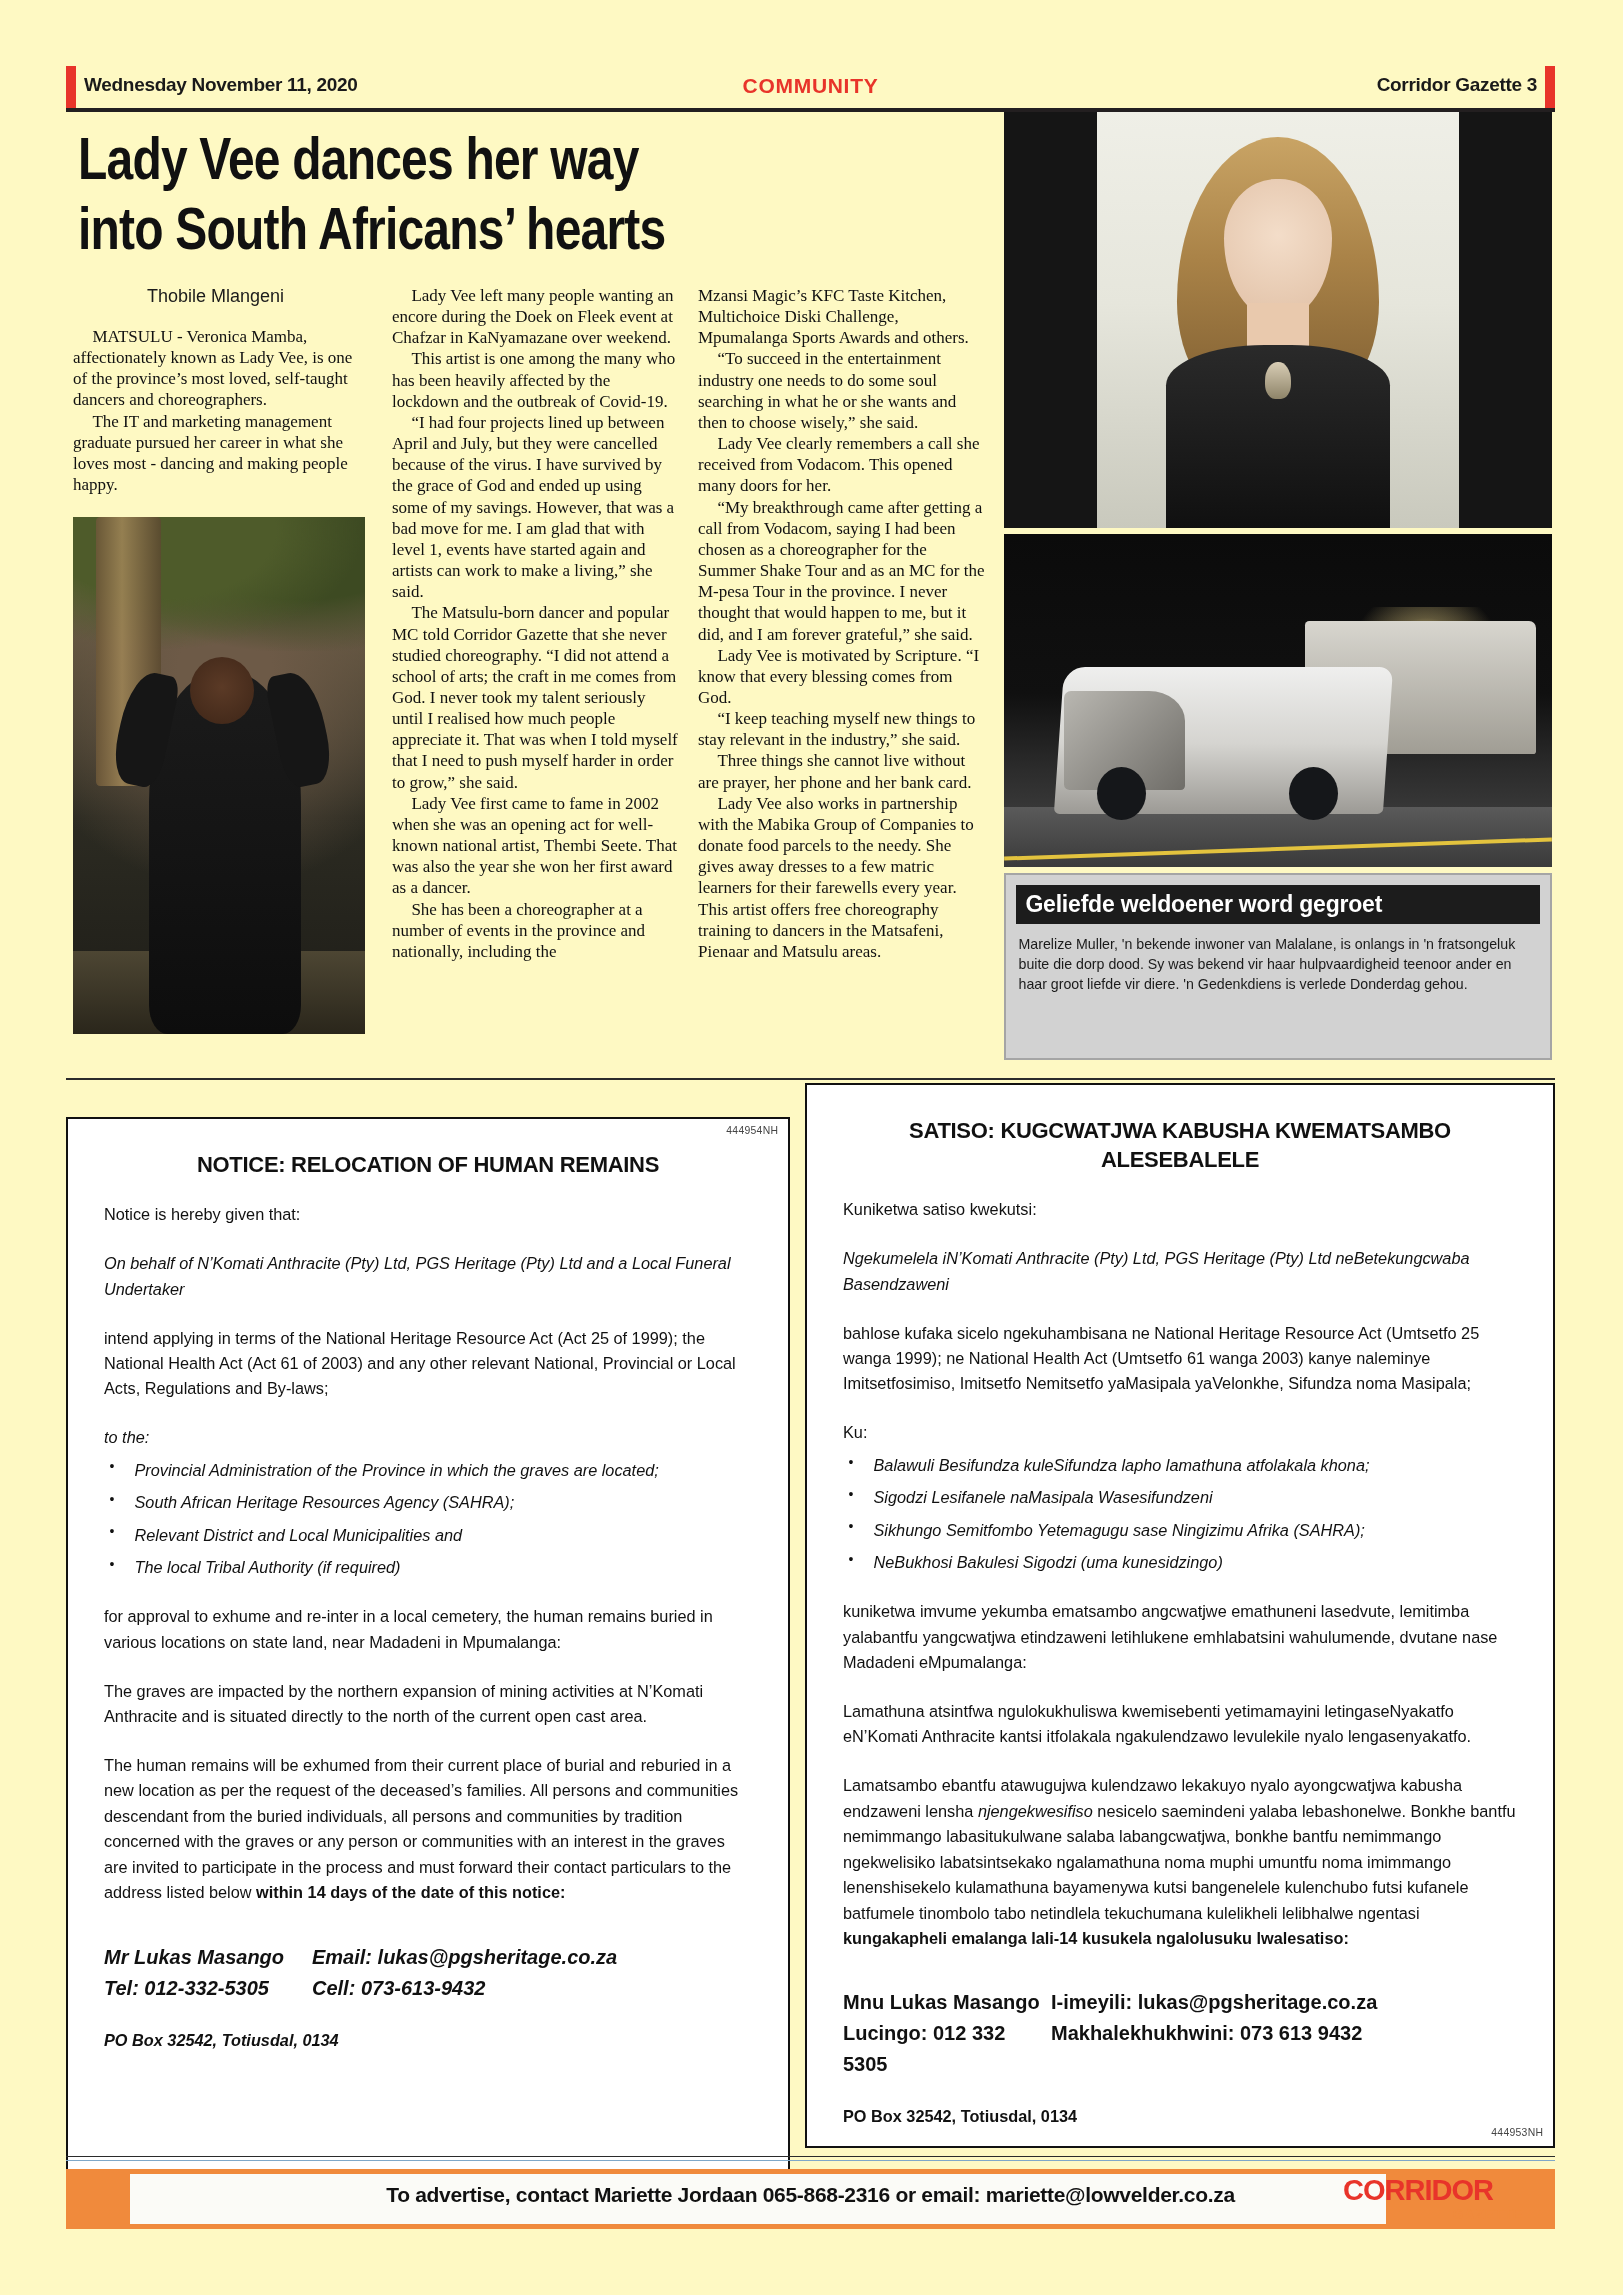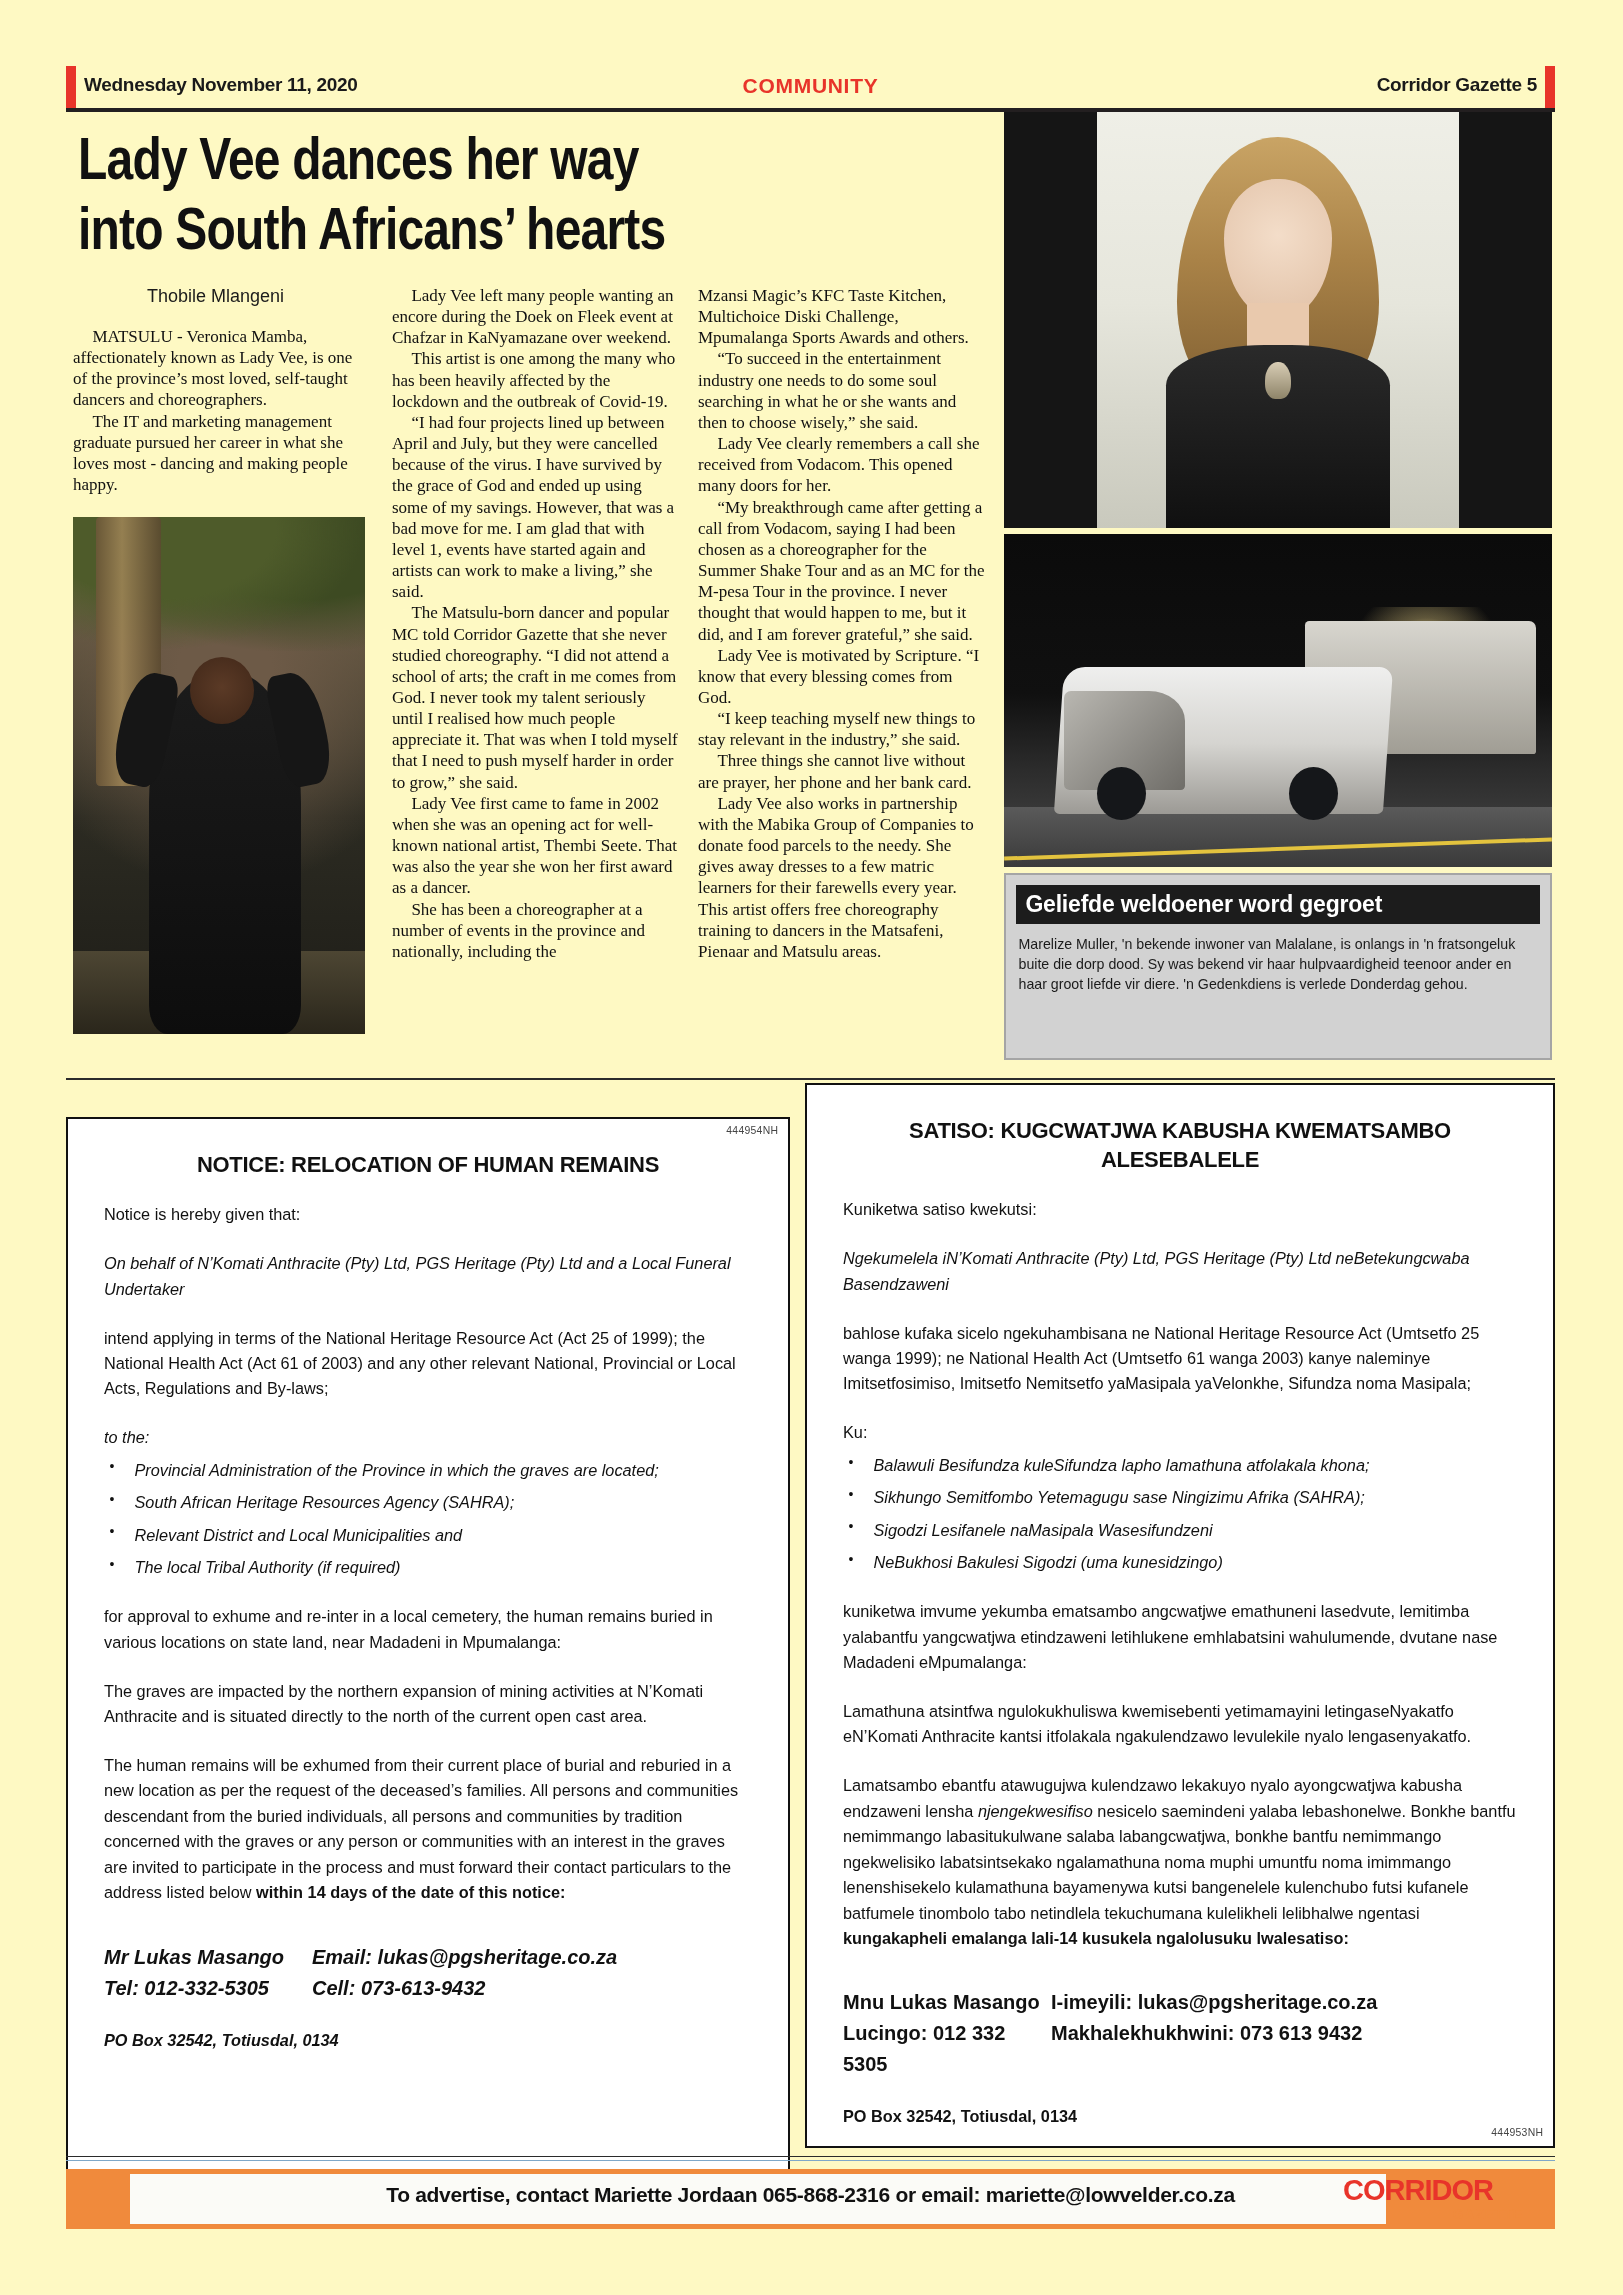--- a/index.html
+++ b/index.html
@@ -147,21 +147,21 @@
 </head>
 <body>
 
 <div class="page">
 
   <div class="masthead">
     <div class="mh-tab l"></div>
     <div class="mh-tab r"></div>
     <div class="mh-date">Wednesday November 11, 2020</div>
     <div class="mh-section">COMMUNITY</div>
-    <div class="mh-page">Corridor Gazette 5</div>
+    <div class="mh-page">Corridor Gazette 3</div>
     <div class="mh-rule"></div>
   </div>
 
   <div class="headline">
     <div>Lady Vee dances her way</div>
     <div>into South Africans’ hearts</div>
   </div>
 
   <div class="byline">Thobile Mlangeni</div>
 
@@ -266,22 +266,22 @@
   <div class="notice" id="notice-ss">
     <div class="refcode">444953NH</div>
     <h2>SATISO: KUGCWATJWA KABUSHA KWEMATSAMBO ALESEBALELE</h2>
     <div class="nbody">
       <p>Kuniketwa satiso kwekutsi:</p>
       <p class="ital">Ngekumelela iN’Komati Anthracite (Pty) Ltd, PGS Heritage (Pty) Ltd neBetekungcwaba Basendzaweni</p>
       <p>bahlose kufaka sicelo ngekuhambisana ne National Heritage Resource Act (Umtsetfo 25 wanga 1999); ne National Health Act (Umtsetfo 61 wanga 2003) kanye naleminye Imitsetfosimiso, Imitsetfo Nemitsetfo yaMasipala yaVelonkhe, Sifundza noma Masipala;</p>
       <p>Ku:</p>
       <ul>
         <li>Balawuli Besifundza kuleSifundza lapho lamathuna atfolakala khona;</li>
+        <li>Sigodzi Lesifanele naMasipala Wasesifundzeni</li>
         <li>Sikhungo Semitfombo Yetemagugu sase Ningizimu Afrika (SAHRA);</li>
-        <li>Sigodzi Lesifanele naMasipala Wasesifundzeni</li>
         <li>NeBukhosi Bakulesi Sigodzi (uma kunesidzingo)</li>
       </ul>
       <p>kuniketwa imvume yekumba ematsambo angcwatjwe emathuneni lasedvute, lemitimba yalabantfu yangcwatjwa etindzaweni letihlukene emhlabatsini wahulumende, dvutane nase Madadeni eMpumalanga:</p>
       <p>Lamathuna atsintfwa ngulokukhuliswa kwemisebenti yetimamayini letingaseNyakatfo eN’Komati Anthracite kantsi itfolakala ngakulendzawo levulekile nyalo lengasenyakatfo.</p>
       <p><span>Lamatsambo ebantfu atawugujwa kulendzawo lekakuyo nyalo ayongcwatjwa kabusha endzaweni lensha </span><i>njengekwesifiso</i><span> nesicelo saemindeni yalaba lebashonelwe. Bonkhe bantfu nemimmango labasitukulwane salaba labangcwatjwa, bonkhe bantfu nemimmango ngekwelisiko labatsintsekako ngalamathuna noma muphi umuntfu noma imimmango lenenshisekelo kulamathuna bayamenywa kutsi bangenelele kulenchubo futsi kufanele batfumele tinombolo tabo netindlela tekuchumana kulelikheli lelibhalwe ngentasi </span><b>kungakapheli emalanga lali-14 kusukela ngalolusuku lwalesatiso:</b></p>
       <div class="contact upright">
         <div class="cl">
           <div>Mnu Lukas Masango</div>
           <div>Lucingo: 012 332 5305</div>
         </div>

